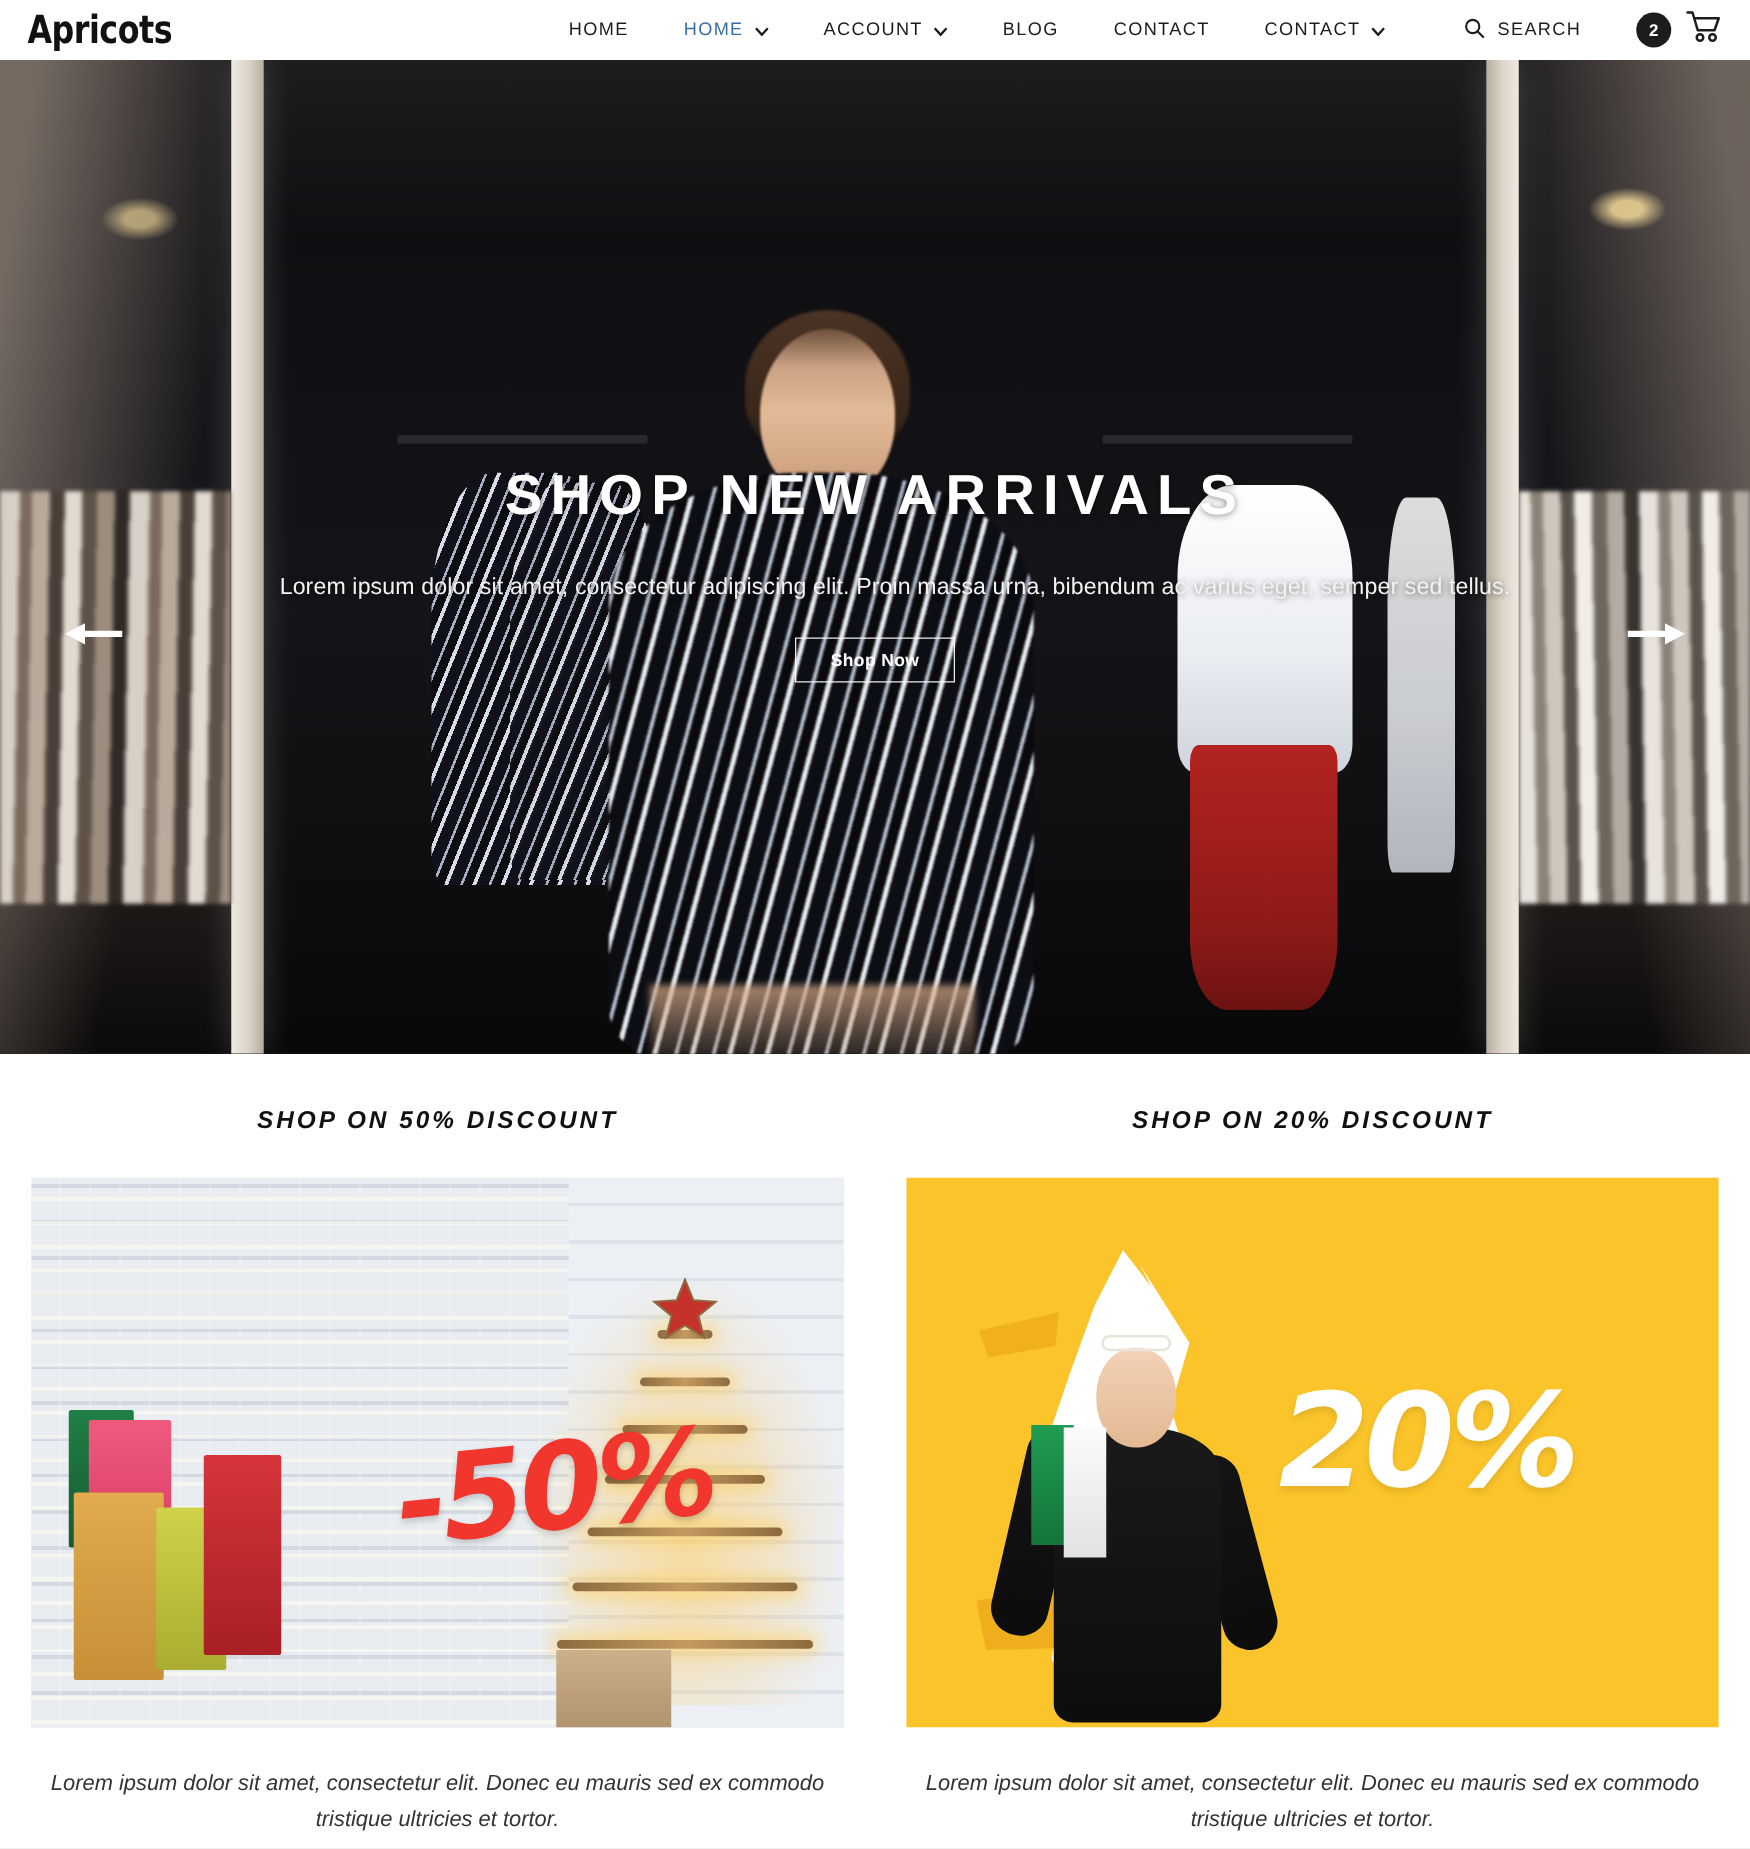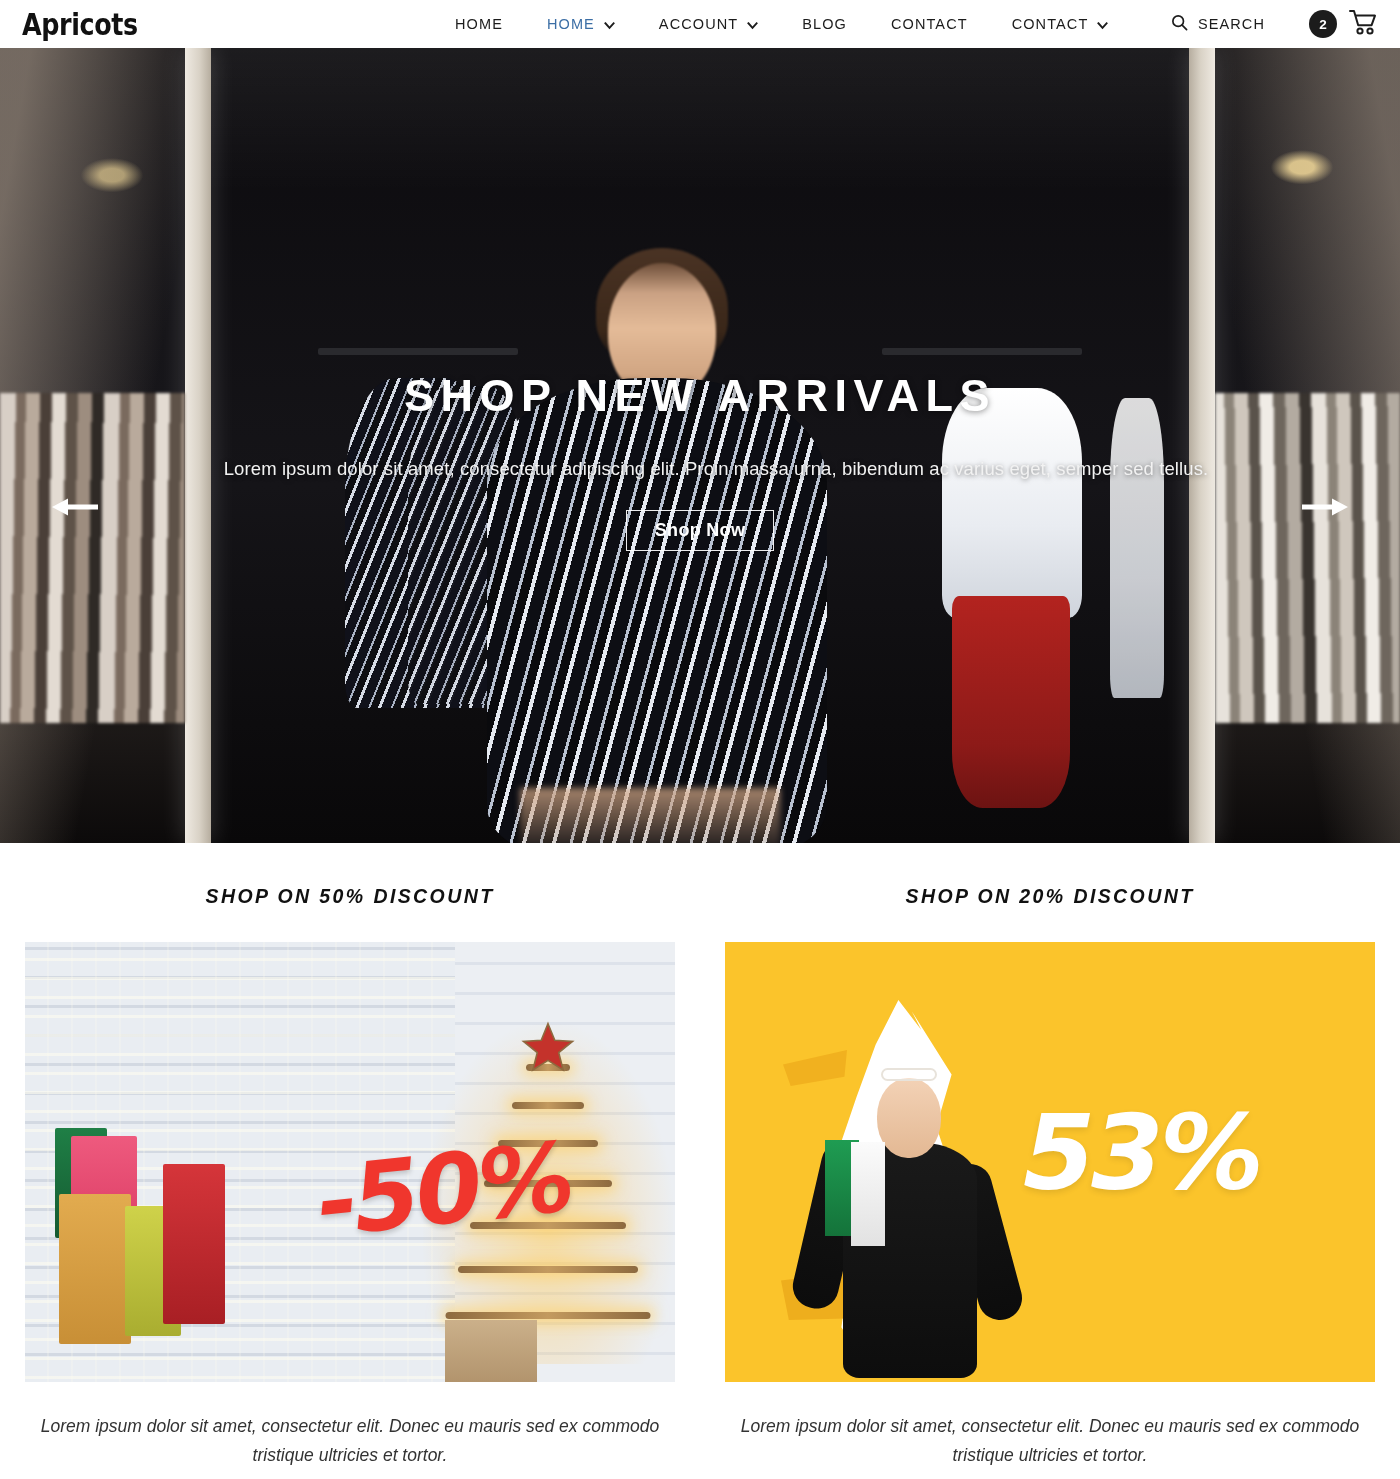--- a/index.html
+++ b/index.html
@@ -252,21 +252,21 @@
     letter-spacing: 0.1px;
     text-shadow: 0 1px 5px rgba(0,0,0,0.5);
     white-space: nowrap;
     padding-left: 32px;
   }
   .hero-btn {
     margin-top: 30px;
     border: 1.5px solid rgba(255,255,255,0.92);
     background: transparent;
     color: #ffffff;
-    font-size: 18px;
+    font-size: 14px;
     font-weight: 600;
     letter-spacing: 0.3px;
     padding: 9px 28px;
     cursor: pointer;
     font-family: "Liberation Sans", sans-serif;
   }
   .arrow {
     position: absolute;
     top: 448px;
     width: 46px; height: 22px;
@@ -643,19 +643,19 @@
 
       <div class="y-hair"></div>
       <div class="y-arm-l"></div>
       <div class="y-arm-r"></div>
       <div class="y-body"></div>
       <div class="y-face"></div>
       <div class="y-glasses"></div>
       <div class="y-bag-green"></div>
       <div class="y-bag-white"></div>
 
-      <div class="pct-20">53%</div>
+      <div class="pct-20">20%</div>
     </div>
     <div class="promo-text">Lorem ipsum dolor sit amet, consectetur elit. Donec eu mauris sed ex commodo tristique ultricies et tortor.</div>
 
   </div>
 
 </div>
 
 </body></html>

